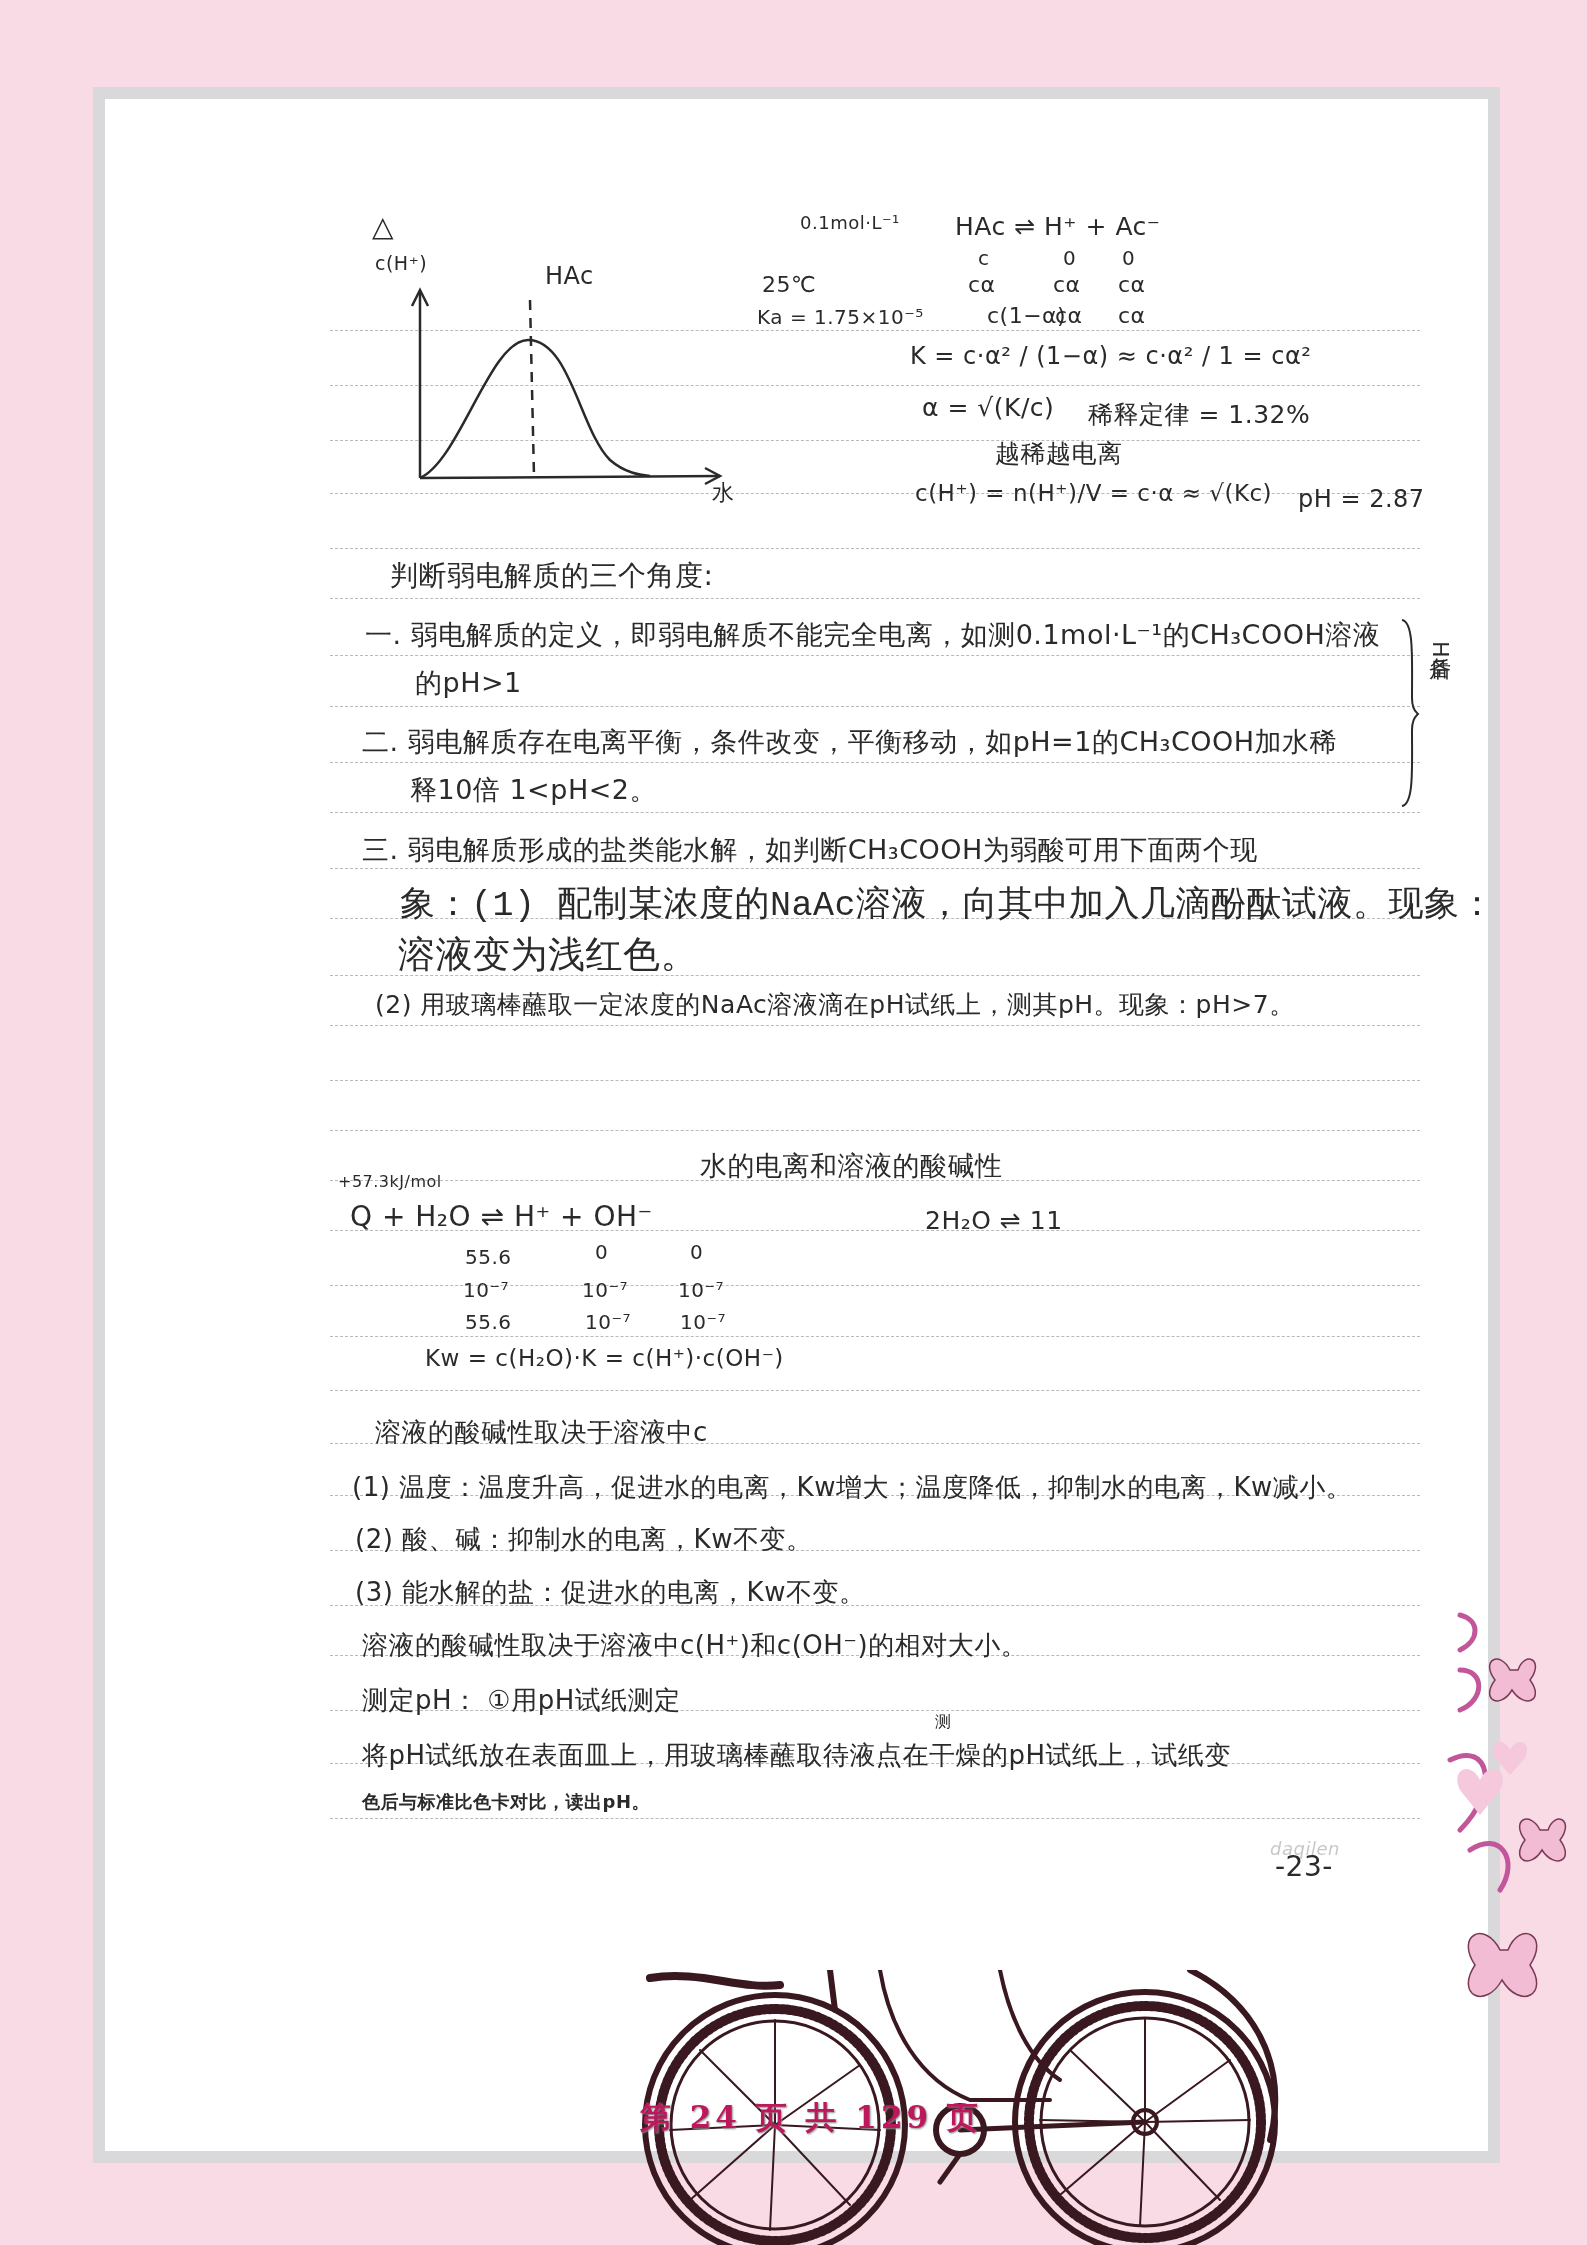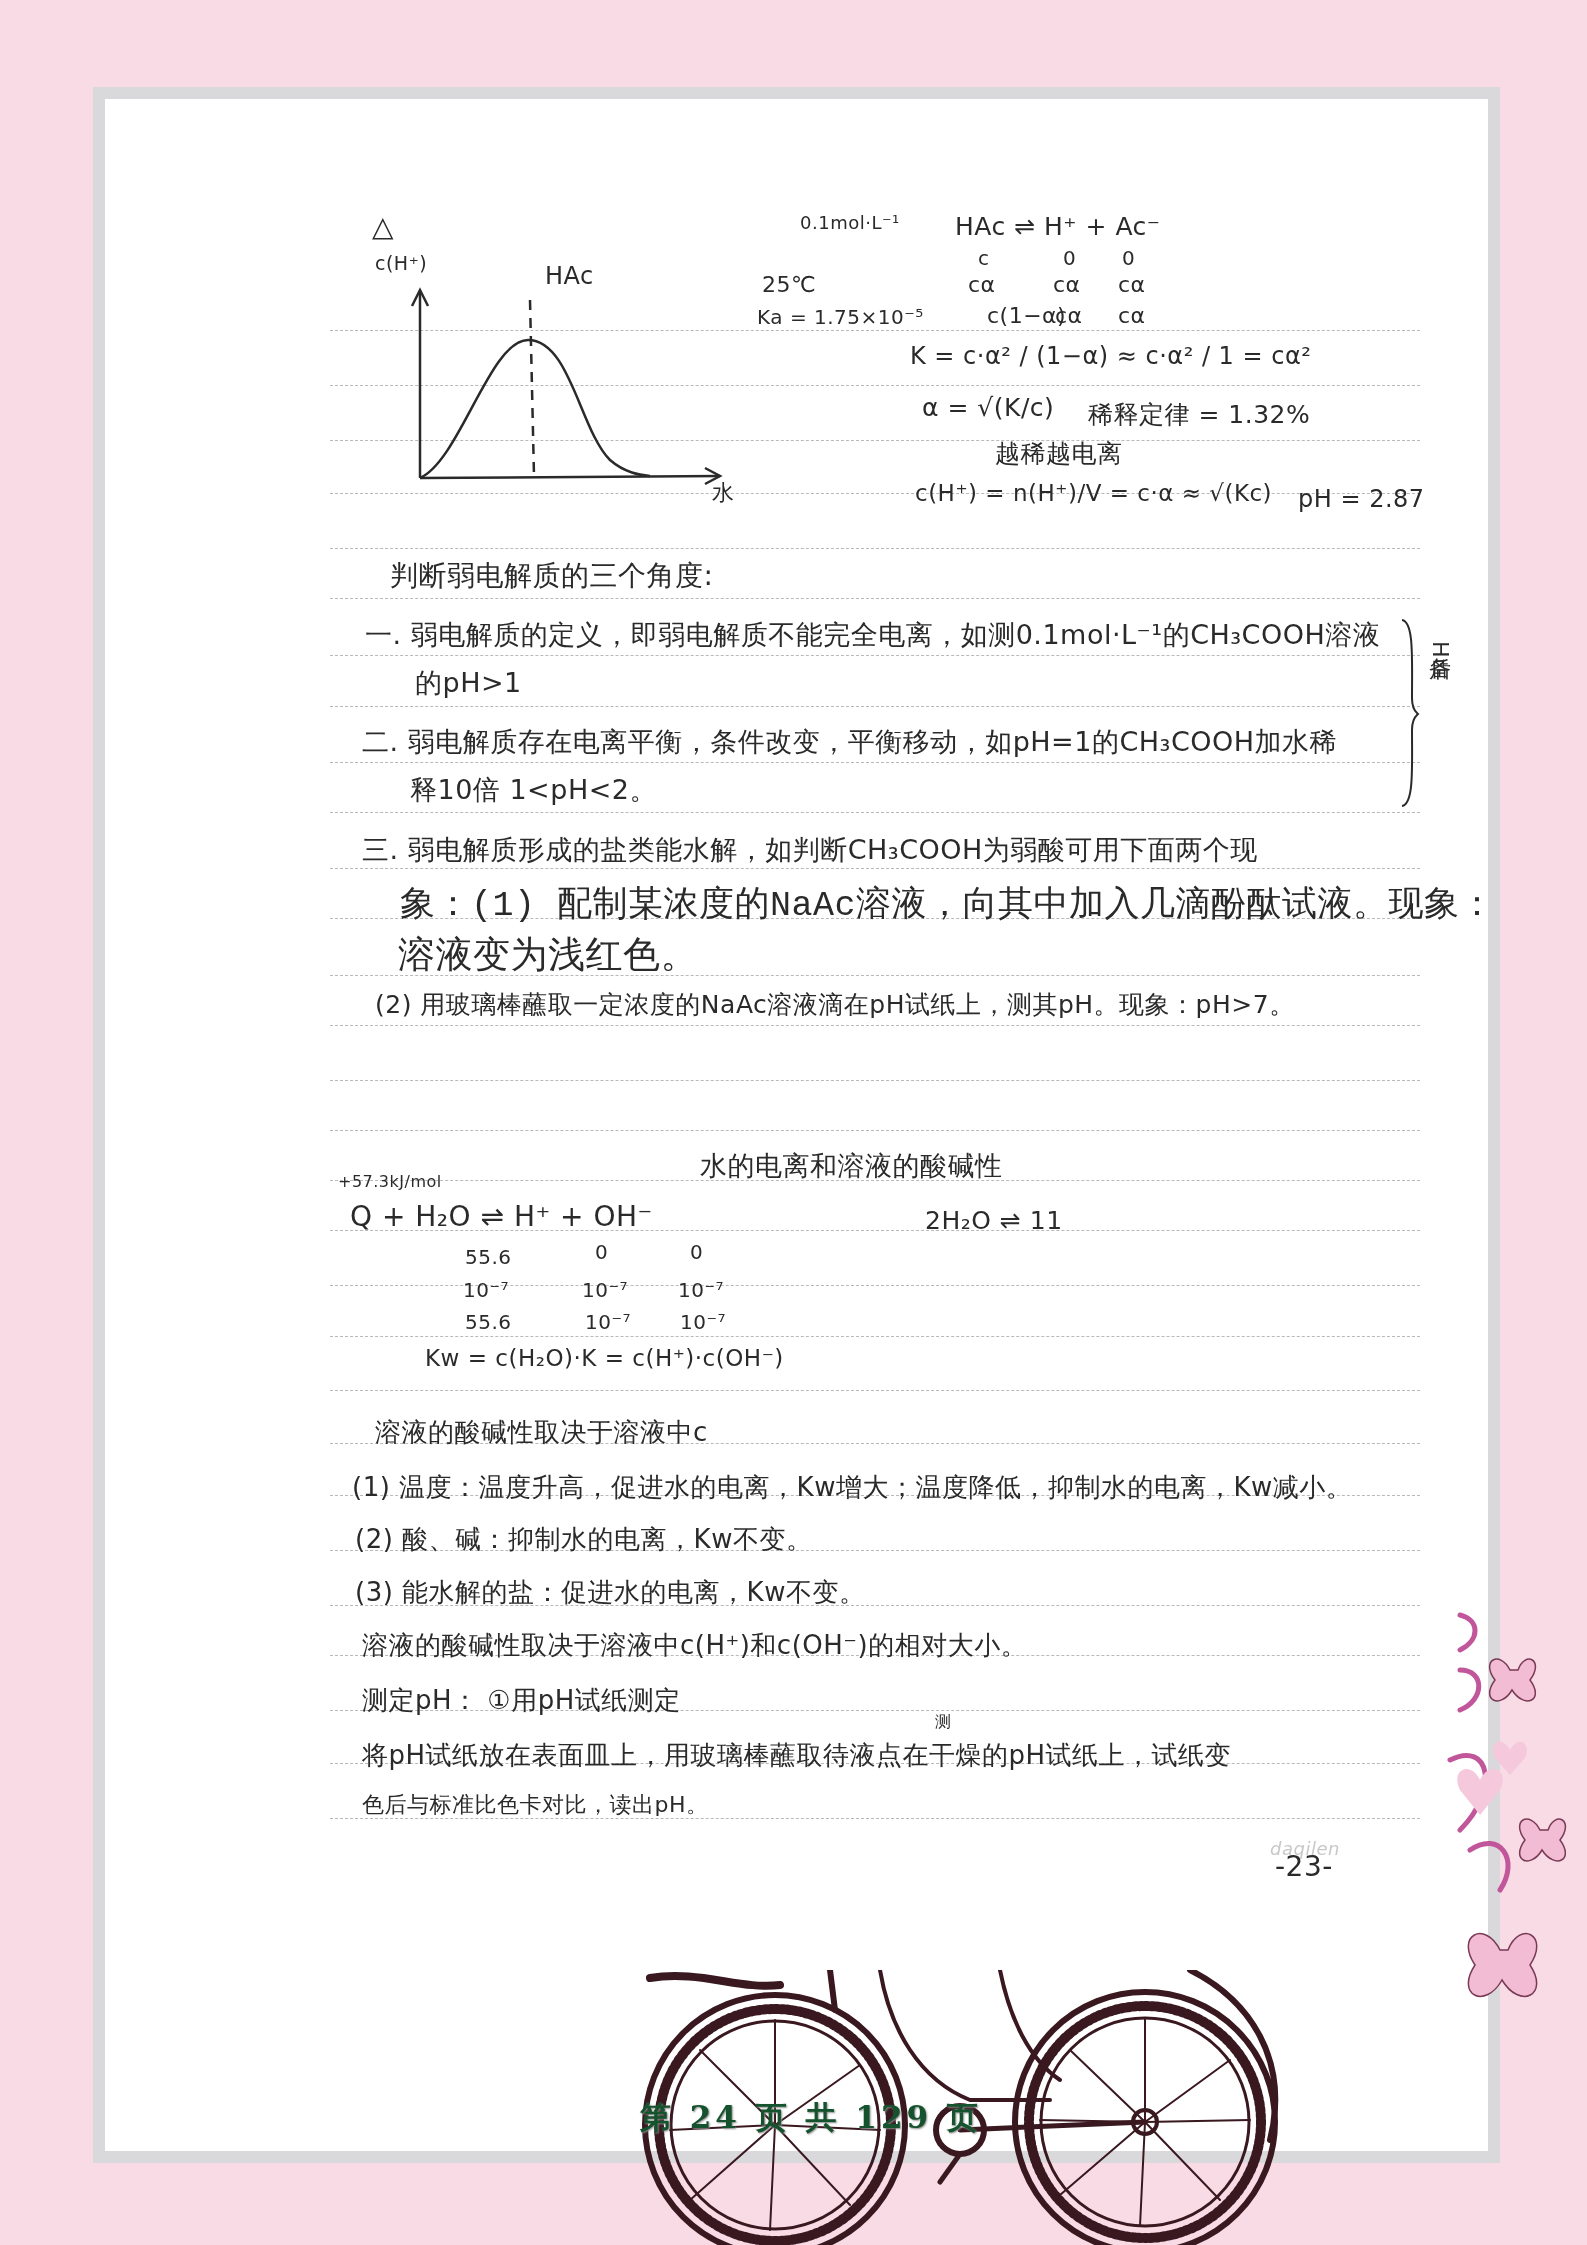--- a/index.html
+++ b/index.html
@@ -20,21 +20,21 @@
     position:absolute; color:#2a2a2a;
     font-family: "DejaVu Sans", sans-serif;
     white-space:nowrap; letter-spacing:0.5px;
   }
   .rule {
     position:absolute; left:330px; width:1090px; height:0;
     border-top:1.5px dashed #b9b9b9;
   }
   .footer {
     position:absolute; left:640px; top:2097px;
-    font-family:"DejaVu Serif", serif; font-size:31px; color:#14532d;
+    font-family:"DejaVu Serif", serif; font-size:31px; color:#be185d;
     font-weight:bold; letter-spacing:4px;
     text-shadow:1px 1px 2px #888;
   }
   .deco { position:absolute; }
 </style>
 </head>
 <body>
 
 <div class="frame"></div>
 <div class="paper"></div>
@@ -143,21 +143,21 @@
 
 <div>
   <span class="hw" style="left:375px;top:1415px;font-size:26px;">溶液的酸碱性取决于溶液中c</span>
   <span class="hw" style="left:352px;top:1470px;font-size:26px;">(1) 温度：温度升高，促进水的电离，Kw增大；温度降低，抑制水的电离，Kw减小。</span>
   <span class="hw" style="left:355px;top:1522px;font-size:26px;">(2) 酸、碱：抑制水的电离，Kw不变。</span>
   <span class="hw" style="left:355px;top:1575px;font-size:26px;">(3) 能水解的盐：促进水的电离，Kw不变。</span>
   <span class="hw" style="left:362px;top:1628px;font-size:26px;">溶液的酸碱性取决于溶液中c(H⁺)和c(OH⁻)的相对大小。</span>
   <span class="hw" style="left:362px;top:1683px;font-size:26px;">测定pH： ①用pH试纸测定</span>
   <span class="hw" style="left:935px;top:1712px;font-size:16px;">测</span>
   <span class="hw" style="left:362px;top:1738px;font-size:26px;">将pH试纸放在表面皿上，用玻璃棒蘸取待液点在干燥的pH试纸上，试纸变</span>
-  <span class="hw" style="left:362px;top:1790px;font-size:22px;">色后与标准比色卡对比，读出pH。</span>
+  <span class="hw" style="left:362px;top:1790px;font-size:18px;font-weight:bold;">色后与标准比色卡对比，读出pH。</span>
   <span class="hw" style="left:1270px;top:1838px;font-size:18px;color:#c8c8c8;font-style:italic;">daqilen</span>
   <span class="hw" style="left:1275px;top:1850px;font-size:28px;">-23-</span>
 </div>
 
 <svg class="deco" style="left:1440px;top:1530px" width="147" height="600" viewBox="0 0 147 600">
   <g fill="none" stroke="#c2569a" stroke-width="5" stroke-linecap="round">
     <path d="M20,120 C40,110 40,90 20,85"></path>
     <path d="M20,180 C45,170 45,140 20,140"></path>
     <path d="M10,230 C50,210 60,260 20,300"></path>
     <path d="M30,320 C60,300 80,330 60,360"></path>

